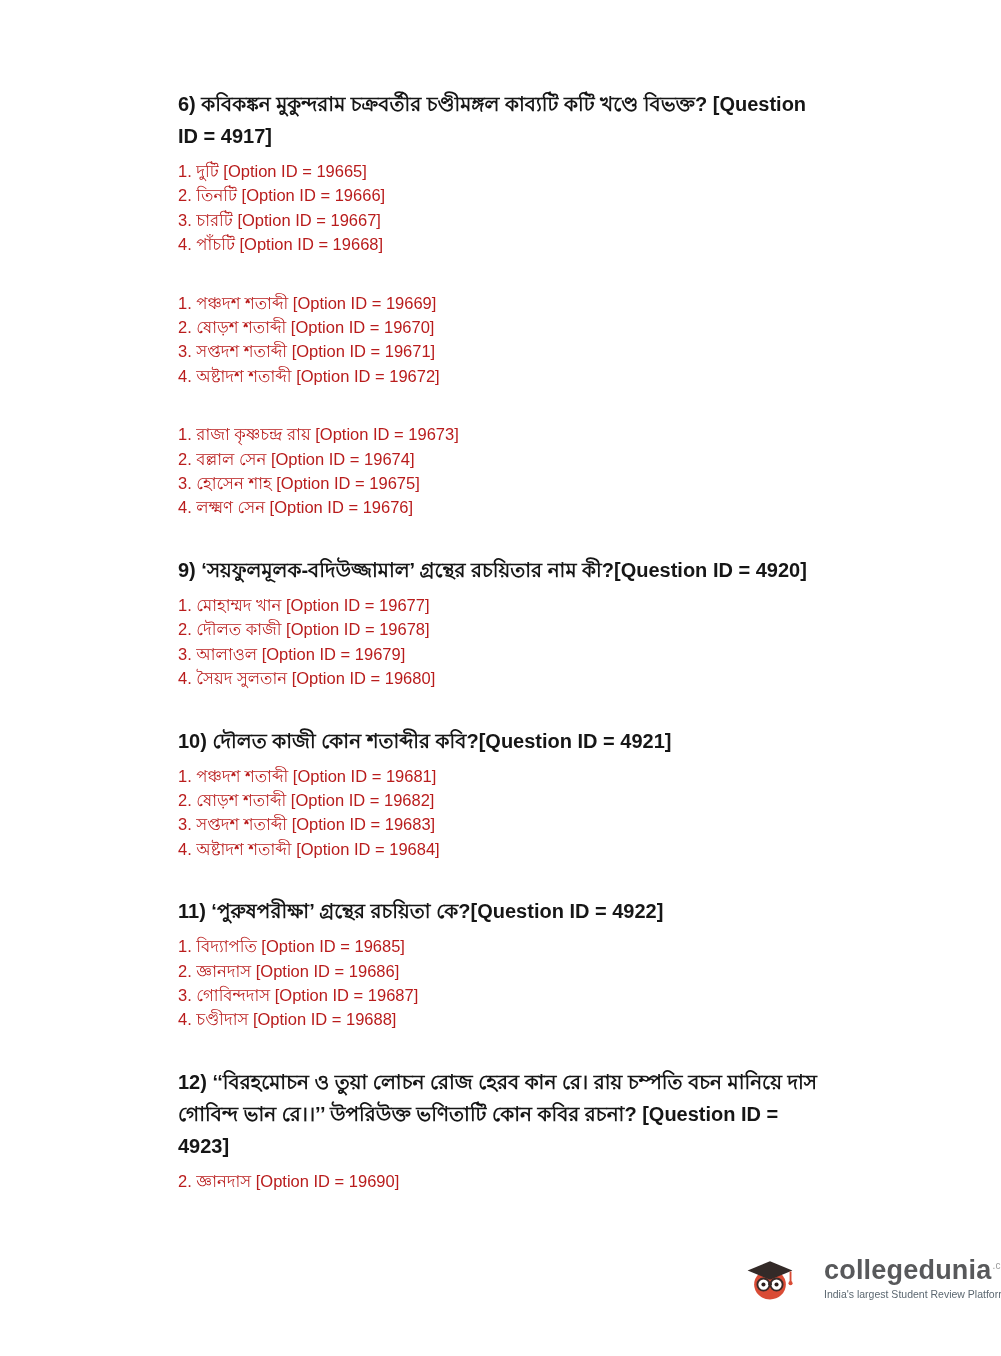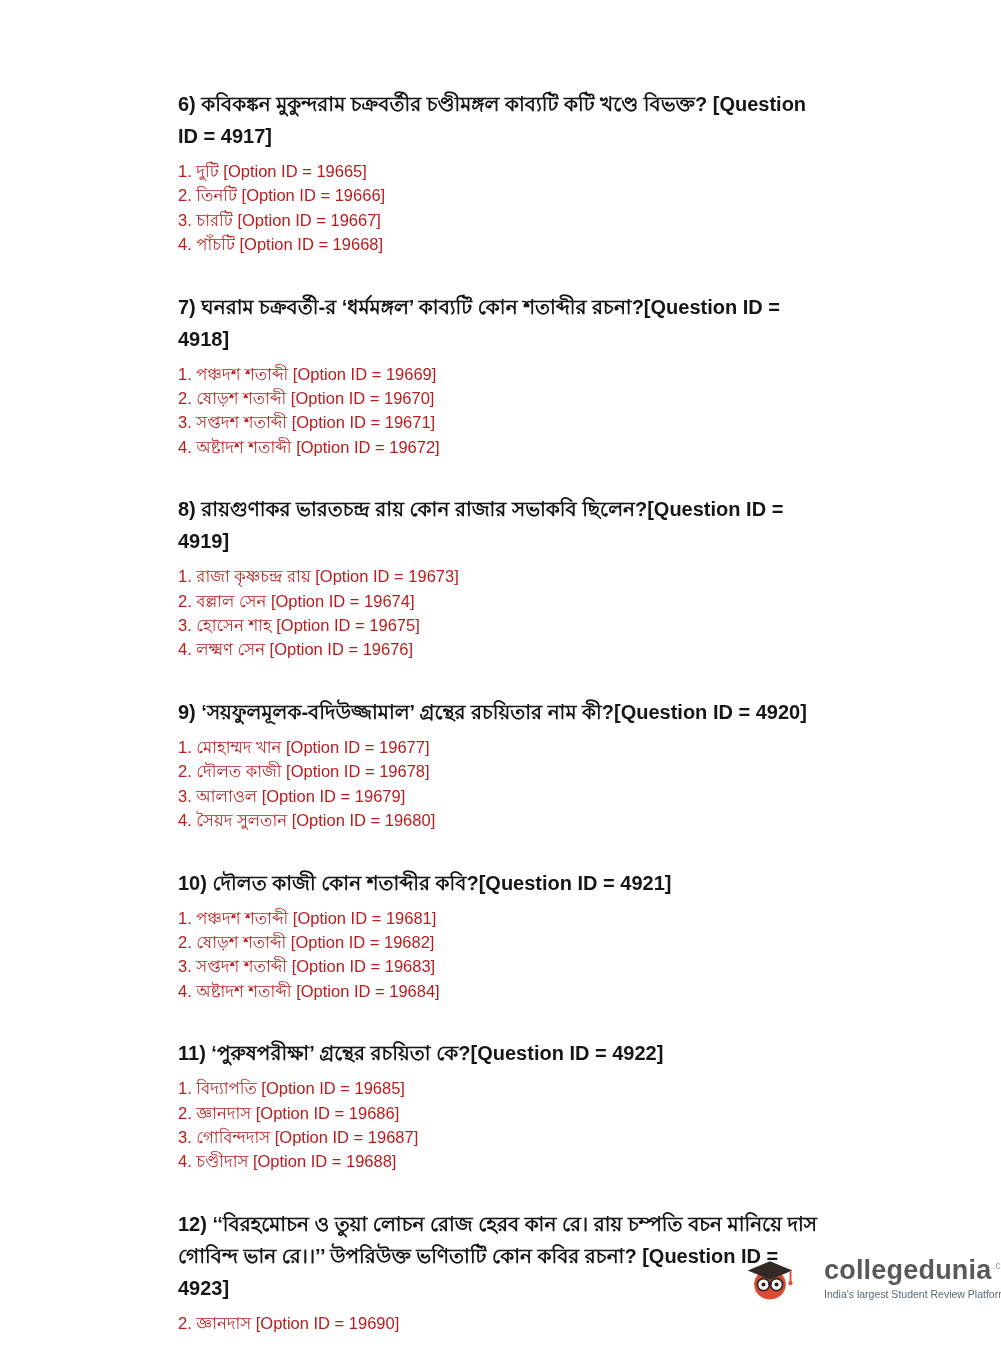--- a/index.html
+++ b/index.html
@@ -85,32 +85,30 @@
       <div class="options">
 
       <div class="option">1. দুটি [Option ID = 19665]</div>
           <div class="option">2. তিনটি [Option ID = 19666]</div>
           <div class="option">3. চারটি [Option ID = 19667]</div>
           <div class="option">4. পাঁচটি [Option ID = 19668]</div>
         </div>
     </section>
 
     <section class="question">
-      <div class="q-title">7)  ঘনরাম চক্রবর্তী-র ‘ধর্মমঙ্গল’ কাব্যটি কোন শতাব্দীর রচনা?[Question ID = 4918]</div>
       <div class="options">
 
       <div class="option">1. পঞ্চদশ শতাব্দী [Option ID = 19669]</div>
           <div class="option">2. ষোড়শ শতাব্দী [Option ID = 19670]</div>
           <div class="option">3. সপ্তদশ শতাব্দী [Option ID = 19671]</div>
           <div class="option">4. অষ্টাদশ শতাব্দী [Option ID = 19672]</div>
         </div>
     </section>
 
     <section class="question">
-      <div class="q-title">8)  রায়গুণাকর ভারতচন্দ্র রায় কোন রাজার সভাকবি ছিলেন?[Question ID = 4919]</div>
       <div class="options">
 
       <div class="option">1. রাজা কৃষ্ণচন্দ্র রায় [Option ID = 19673]</div>
           <div class="option">2. বল্লাল সেন [Option ID = 19674]</div>
           <div class="option">3. হোসেন শাহ [Option ID = 19675]</div>
           <div class="option">4. লক্ষ্মণ সেন [Option ID = 19676]</div>
         </div>
     </section>
 
     <section class="question">

